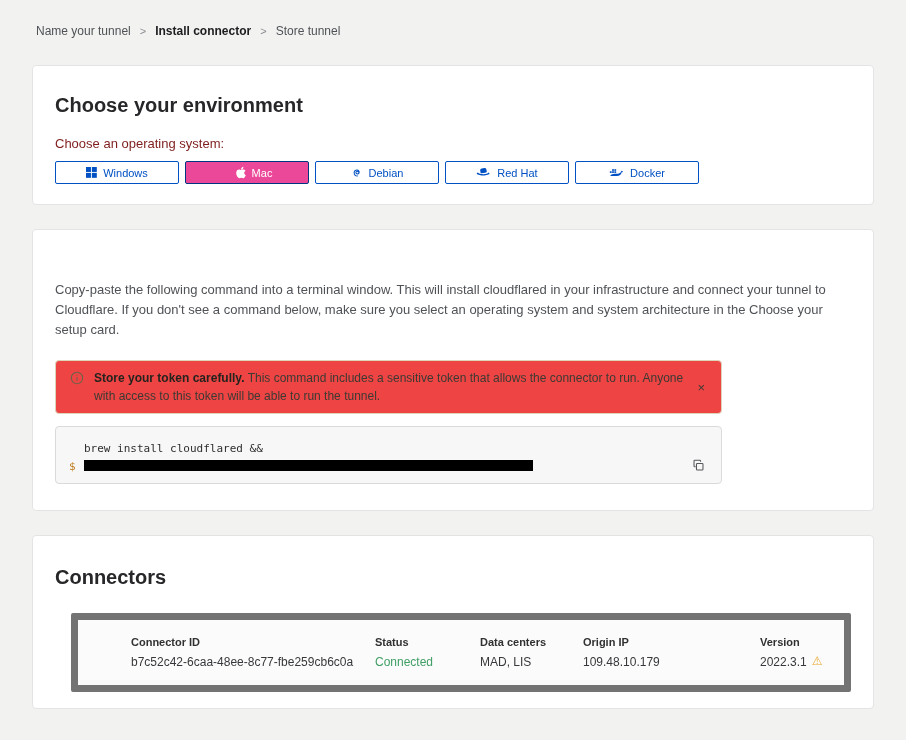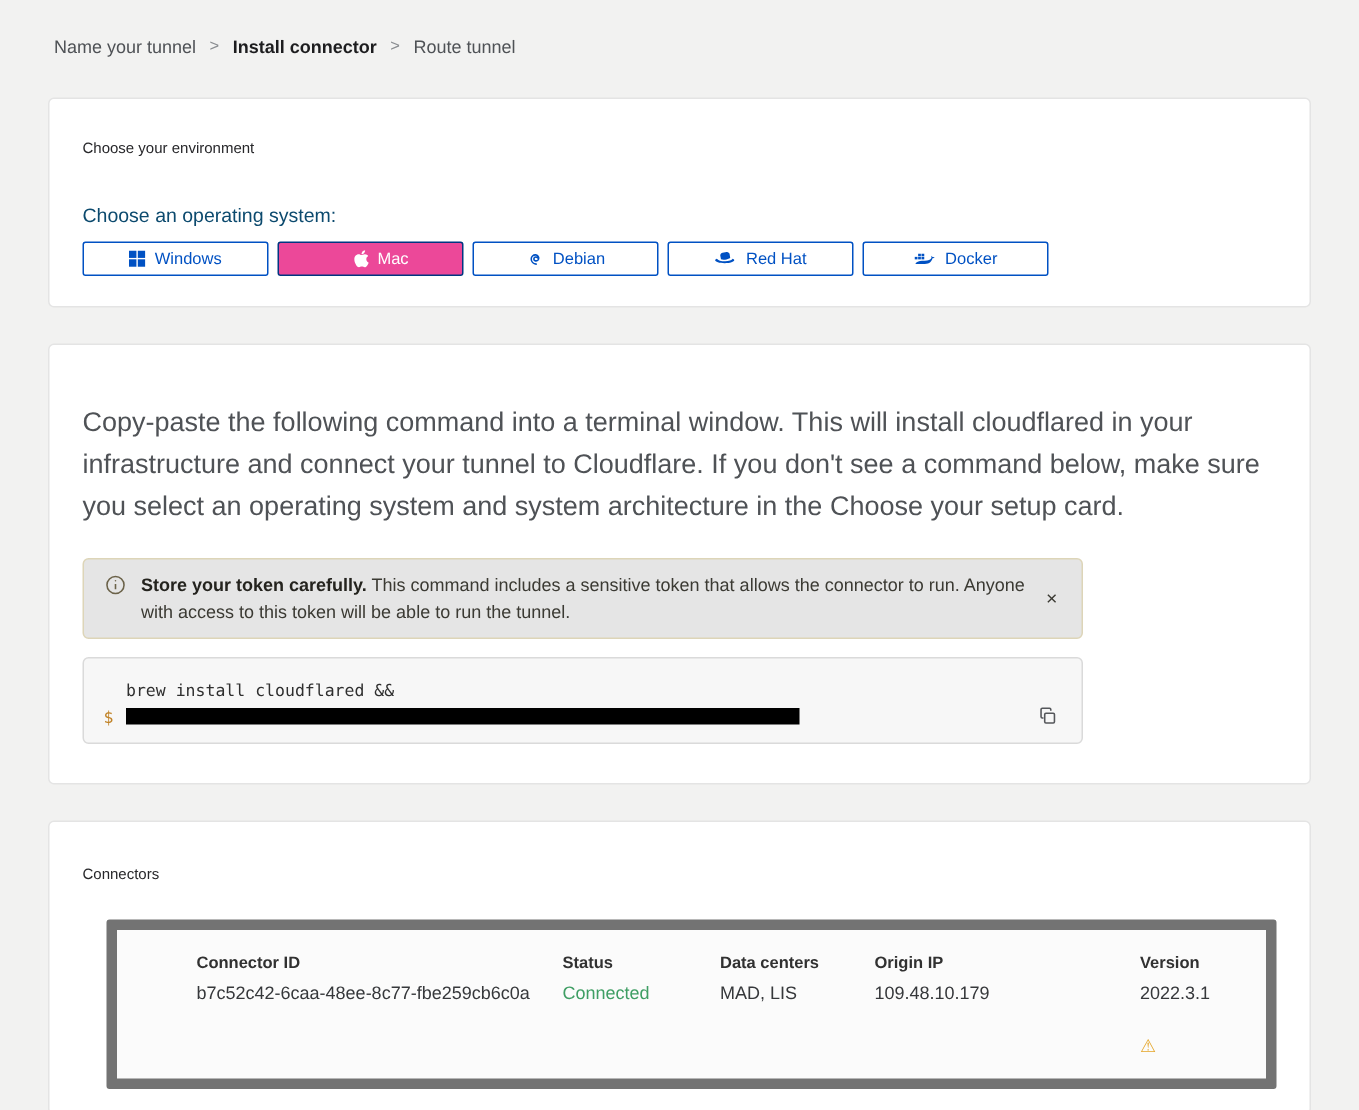--- a/index.html
+++ b/index.html
@@ -24,53 +24,53 @@
   .crumb.active { font-weight:bold; color:#1d1d1f; }
   .sep { color:#8a8d91; font-size:11px; }
 
   
   .card {
     background:#ffffff;
     border:1px solid #e4e4e4;
     border-radius:4px;
     margin:0 32px;
   }
-  .card-title { font-size:10px; font-weight:400; color:#27272a; }
+  .card-title { font-size:20px; font-weight:700; color:#27272a; }
 
   
   .card-env { margin-top:27px; padding:28px 22px 20px 22px; }
-  .os-label { margin-top:31px; font-size:13px; color:#0c4a6e; }
+  .os-label { margin-top:19px; font-size:13px; color:#7f1d1d; }
   .os-row { display:flex; gap:6px; margin-top:10px; }
   .os-btn {
     width:124px; height:23px;
     display:flex; align-items:center; justify-content:center; gap:6px;
     background:#ffffff;
     border:1px solid #0051c3;
     border-radius:2px;
     color:#0051c3;
     font-family:"Liberation Sans", sans-serif;
     font-size:11px;
     cursor:pointer;
   }
   .os-btn.selected { background:#ec4899; border-color:#003681; color:#ffffff;padding-left:14px; }
   .os-icon { display:flex; align-items:center; }
 
   
   .card-install { margin-top:24px; padding:30px 22px 26px 22px; }
   .desc {
-    margin-top:8px;
-    font-size:18px;
+    margin-top:20px;
+    font-size:13px;
     line-height:1.55;
     color:#4f5256;
     max-width:795px;
   }
   .alert {
     margin-top:20px;
     width:667px;
-    background:#e5e5e5;
+    background:#ef4444;
     border:1px solid #ddd5b8;
     border-radius:4px;
     padding:8px 12px 8px 14px;
     display:flex;
     gap:10px;
     align-items:flex-start;
   }
   .alert-icon { margin-top:2px; flex:0 0 auto; }
   .alert-text { font-size:12px; line-height:1.5; color:#3b3a33; }
   .alert-text strong { color:#24231e; }
@@ -112,32 +112,32 @@
     border:7px solid #737373;
     background:#fbfbfb;
     border-radius:2px;
     margin-left:16px;
   }
   .trow { display:grid; grid-template-columns:297px 105px 103px 177px auto; }
   .trow > :first-child { padding-left:53px; }
   .thead { padding-top:16px; font-size:11px; font-weight:700; color:#313131; }
   .tdata { padding-top:7px; padding-bottom:16px; font-size:12px; color:#36383b; }
   .status-connected { color:#3f9e64; }
-  .version-cell { display:flex; align-items:flex-start; gap:22px;flex-direction:column; }
+  .version-cell { display:flex; align-items:flex-start; gap:5px; }
   .version-warn { color:#e5a62a; font-size:12px; line-height:1; }
 </style>
 </head>
 <body>
 
 <nav class="breadcrumb">
   <span class="crumb">Name your tunnel</span>
   <span class="sep">&gt;</span>
   <span class="crumb active">Install connector</span>
   <span class="sep">&gt;</span>
-  <span class="crumb">Route tunnel</span>
+  <span class="crumb">Store tunnel</span>
 </nav>
 
 <section class="card card-env">
   <h2 class="card-title">Choose your environment</h2>
   <div class="os-label">Choose an operating system:</div>
   <div class="os-row">
 
     <button class="os-btn">
       <span class="os-icon">
         <svg width="11" height="11" viewBox="0 0 12 12" fill="currentColor">

